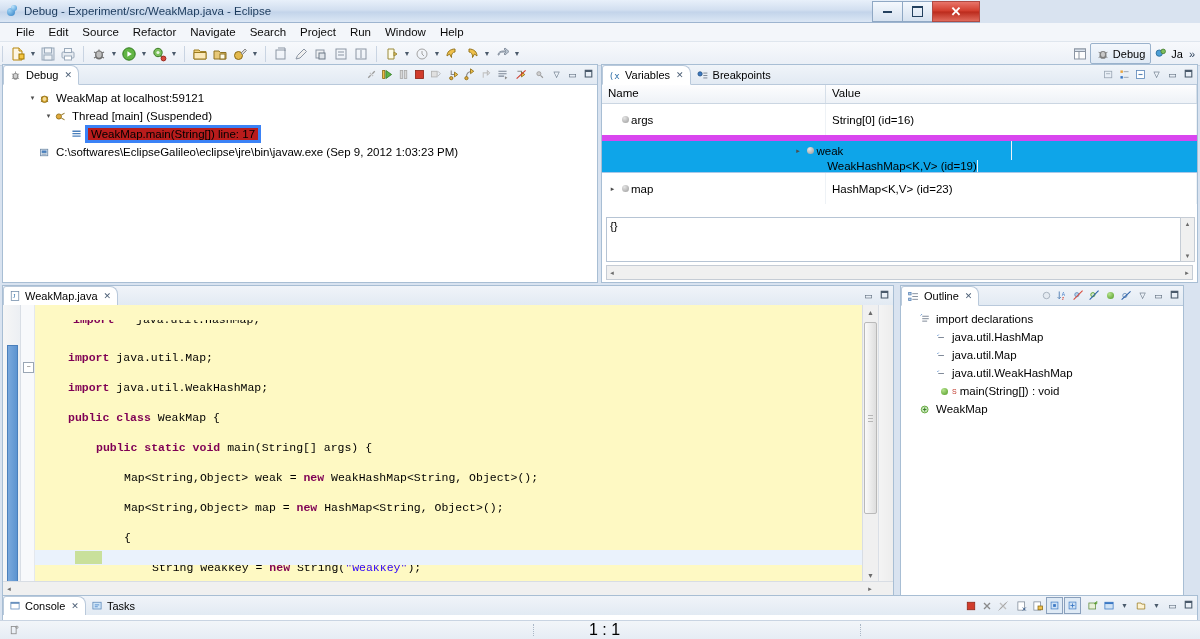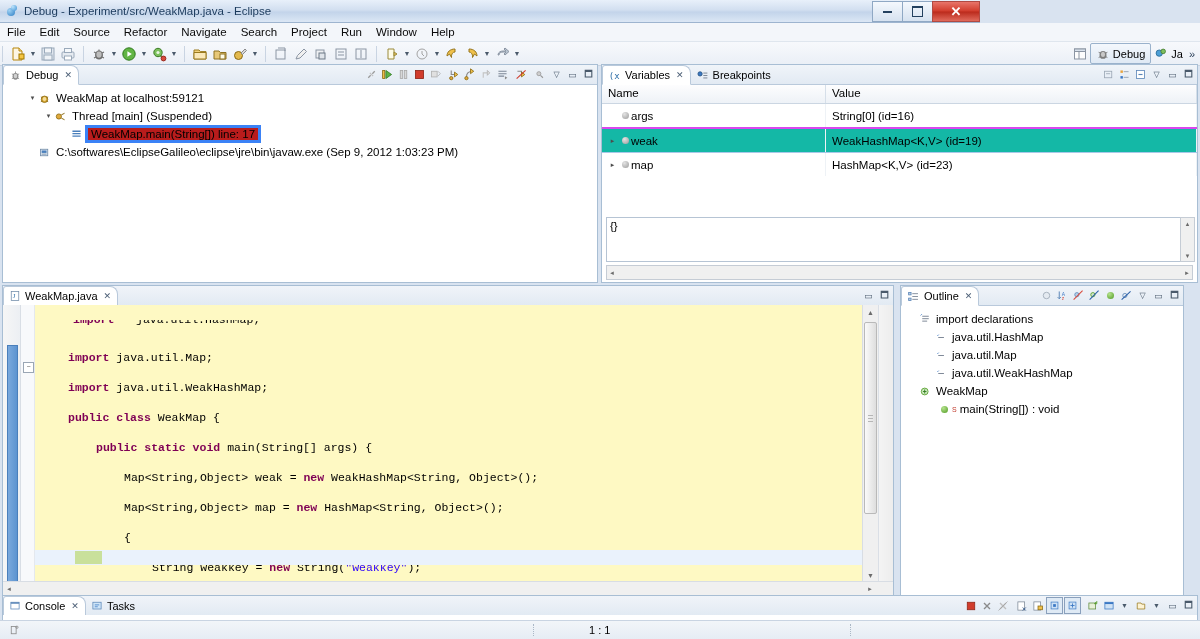--- a/index.html
+++ b/index.html
@@ -31,21 +31,21 @@
   .wbtn.close{width:46px;border:1px solid #b04a43;
     background:linear-gradient(to bottom,#e8756a 0%,#d13c2c 48%,#bb2a1c 52%,#e06a5c 100%);}
   .wbtn .glyph{position:absolute;left:0;right:0;top:0;bottom:0;display:flex;
     align-items:center;justify-content:center;font-size:11px;color:#24415f;}
   .wbtn.close .glyph{color:#fff;font-size:13px;font-weight:bold;}
   .minline{width:9px;height:2px;background:#24415f;}
   .maxsq{width:9px;height:8px;border:1px solid #24415f;border-top-width:2px;}
 
   
   .menubar{height:18px;background:#f3f6fa;display:flex;align-items:center;
-    padding-left:0;border-bottom:1px solid #dfe6ee;}
+    padding-left:9px;border-bottom:1px solid #dfe6ee;}
   .menubar .mi{padding:1px 7px;font-size:11.5px;color:#0a0a0a;cursor:default;}
 
   
   .toolbar{height:23px;background:linear-gradient(to bottom,#f7f9fc,#eaeff6);
     border-bottom:1px solid #c8d3e0;display:flex;align-items:center;position:relative;}
   .tgrp{display:flex;align-items:center;padding:0 3px;height:21px;}
   .tsep{width:1px;height:16px;background:#c9d4e2;margin:0 2px;}
   .tbtn{width:20px;height:19px;display:flex;align-items:center;justify-content:center;
     position:relative;}
   .tarrow{width:10px;height:19px;display:flex;align-items:center;justify-content:center;
@@ -77,22 +77,22 @@
   .trow.sel .tlabel{background:#b91c1c;border:3px solid #3b82f6;padding:0 3px;margin-left:-1px;}
   .twist{width:11px;height:11px;display:flex;align-items:center;justify-content:center;
     font-size:7px;color:#4d4d4d;flex:none;}
   .tlabel{padding:0 2px;}
 
   
   #varsView{left:601px;top:64px;width:597px;height:219px;}
   .colhdr{height:18px;display:flex;background:linear-gradient(to bottom,#fdfdfe,#eef2f7);
     border-bottom:1px solid #cbd6e2;font-size:11.5px;}
   .colhdr div{padding:2px 0 0 6px;border-right:1px solid #d6dfe9;box-sizing:border-box;}
-  .vrow{height:23px;display:flex;font-size:11.5px;align-items:center;}
-  .vrow.sel{background:#14b8a6;border-top:2px solid #d946ef;border-bottom:1px solid #a9c8e8;}
+  .vrow{height:31px;display:flex;font-size:11.5px;align-items:center;}
+  .vrow.sel{background:#0ea5e9;border-top:6px solid #d946ef;border-bottom:1px solid #a9c8e8;flex-direction:column;}
   .vname{width:224px;display:flex;align-items:center;box-sizing:border-box;padding-left:4px;
     border-right:1px solid #eef2f6;height:100%;}
   .vval{flex:1;padding-left:6px;display:flex;align-items:center;height:100%;
     border-right:1px solid #eef2f6;}
   .varExpand{width:13px;font-size:7px;color:#4d4d4d;display:flex;align-items:center;
     justify-content:center;flex:none;}
   .varDot{width:12px;display:flex;align-items:center;justify-content:center;flex:none;}
   .detailPane{position:absolute;left:4px;right:14px;bottom:20px;top:152px;
     border:1px solid #b6c4d4;background:#fff;font-size:11.5px;padding:2px 3px;}
 
@@ -129,21 +129,21 @@
 
   
   #consoleView{left:2px;top:595px;width:1196px;height:26px;}
   .consoleTabs{height:19px;background:linear-gradient(to bottom,#f0f4f9,#e2eaf3);
     display:flex;align-items:flex-end;position:relative;border-bottom:1px solid #b9c9db;}
   .consoleBody{position:absolute;left:0;right:0;top:19px;bottom:0;background:#fff;}
 
   
   .statusbar{position:absolute;left:0;bottom:0;width:1200px;height:18px;
     background:linear-gradient(to bottom,#f2f5f9,#e6ecf4);border-top:1px solid #c9d4e2;
-    display:flex;align-items:center;font-size:11px;gap:40px;}
+    display:flex;align-items:center;font-size:16px;gap:40px;}
   .sb-cell{height:14px;display:flex;align-items:center;padding:0 8px;}
   .sb-div{width:1px;height:12px;border-left:1px dotted #aab7c6;}
   .dotg{width:7px;height:7px;border-radius:50%;
     background:radial-gradient(circle at 35% 30%,#b6e38e,#4f9a22);display:inline-block;}
   .dotgray{width:7px;height:7px;border-radius:50%;
     background:radial-gradient(circle at 35% 30%,#e4e4e4,#9b9b9b);display:inline-block;}
 </style>
 </head>
 <body>
 
@@ -746,31 +746,31 @@
           </svg>
         <span>java.util.Map</span>
       </div>
       <div class="orow" style="padding-left:34px">
         <svg style="width:13px;height:13px;margin-right:4px" viewBox="0 0 16 16">
             <path d="M4 8h7" stroke="#7c8796" stroke-width="1.2"></path>
             <path d="M3 6l1.5-1.5" stroke="#3b78c4" stroke-width="1.1"></path>
           </svg>
         <span>java.util.WeakHashMap</span>
       </div>
+      <div class="orow" style="padding-left:40px">
+        <span style="margin-right:4px"><span class="dotg"></span></span>
+        <span style="font-size:7px;color:#c0392b;margin-right:3px">S</span>
+        <span>main(String[]) : void</span>
+      </div>
       <div class="orow" style="padding-left:18px">
         <svg style="width:13px;height:13px;margin-right:4px" viewBox="0 0 16 16">
             <circle cx="7" cy="8" r="4.2" fill="#cdeac0" stroke="#4f9a22"></circle>
             <path d="M7 5.5v5M4.8 8h4.4" stroke="#2f7a1d" stroke-width="1.1"></path>
           </svg>
         <span>WeakMap</span>
-      </div>
-      <div class="orow" style="padding-left:40px">
-        <span style="margin-right:4px"><span class="dotg"></span></span>
-        <span style="font-size:7px;color:#c0392b;margin-right:3px">S</span>
-        <span>main(String[]) : void</span>
       </div>
     </div>
   </div>
 
   <div class="panel" id="consoleView" style="border-bottom:none">
     <div class="consoleTabs">
       <div class="vtab active">
         <svg style="width:12px;height:12px" viewBox="0 0 16 16">
             <rect x="2.5" y="3" width="11" height="9" fill="#fff" stroke="#5b86b8"></rect>
             <rect x="2.5" y="3" width="11" height="2" fill="#5b86b8"></rect>

